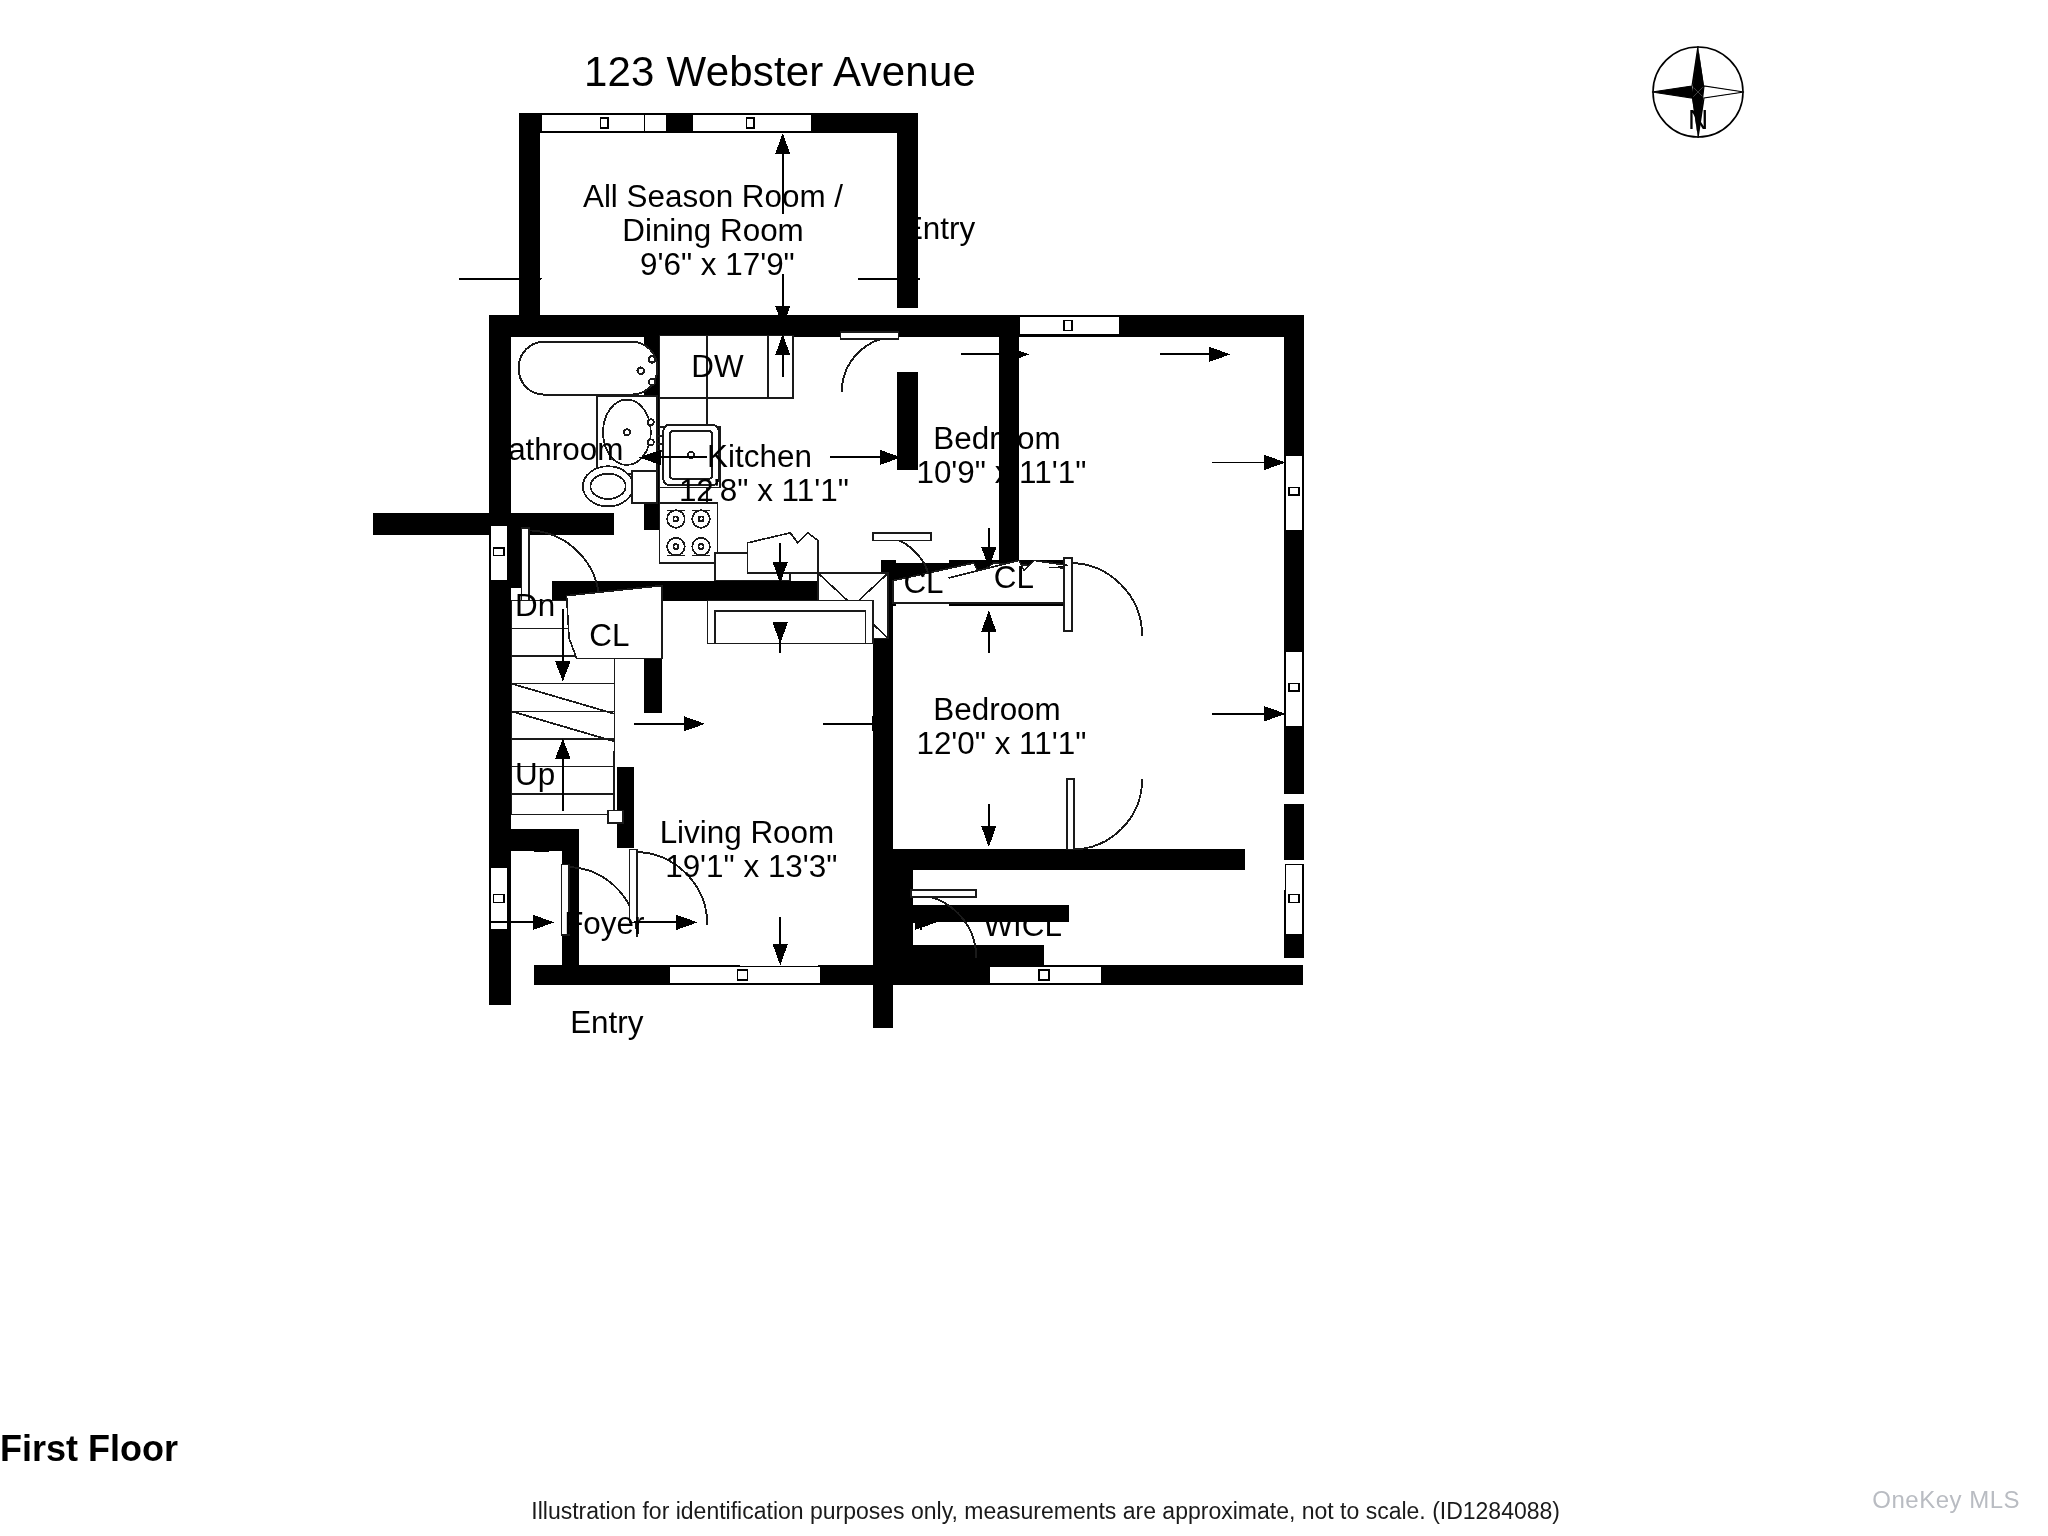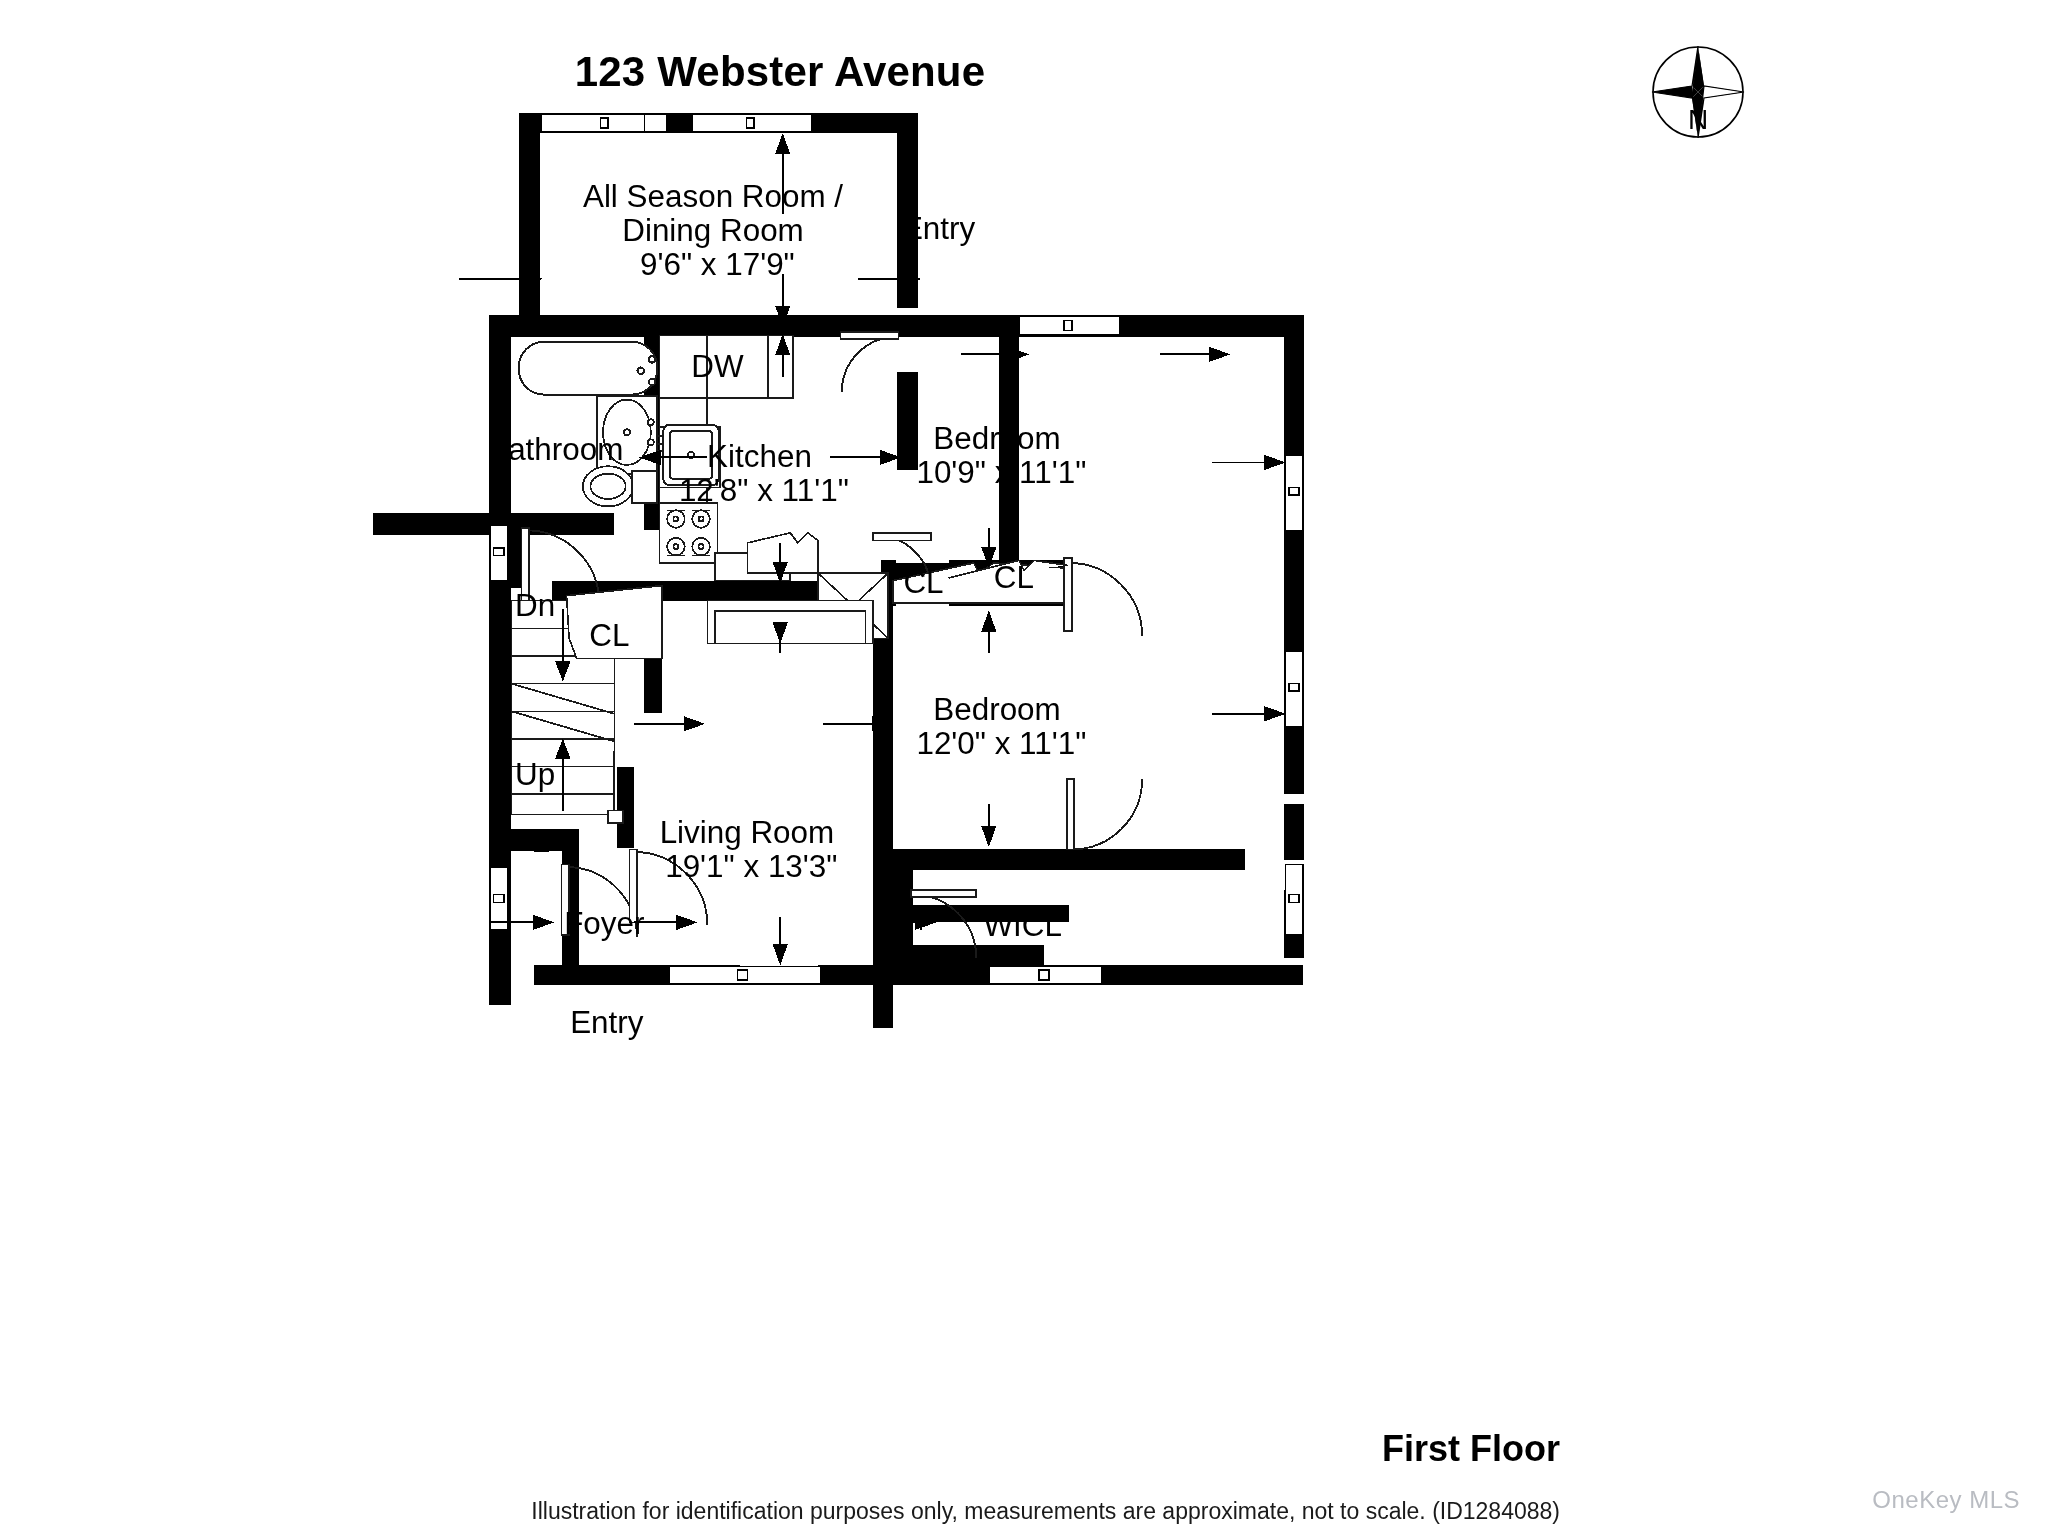--- a/index.html
+++ b/index.html
@@ -18,30 +18,30 @@
     position: absolute;
     inset: 0;
   }
   .page-title {
     position: absolute;
     top: 48px;
     left: 0;
     width: 1560px;
     text-align: center;
     font-size: 42px;
-    font-weight: bold;
+    font-weight: normal;
     color: #000;
     letter-spacing: 0.2px;
   }
   .floor-label {
     position: absolute;
     top: 1428px;
     left: 0;
     width: 1560px;
-    text-align: right;
+    text-align: left;
     font-size: 36px;
     font-weight: bold;
     color: #000;
   }
   .disclaimer {
     position: absolute;
     top: 1498px;
     left: 0;
     width: 1560px;
     text-align: right;

